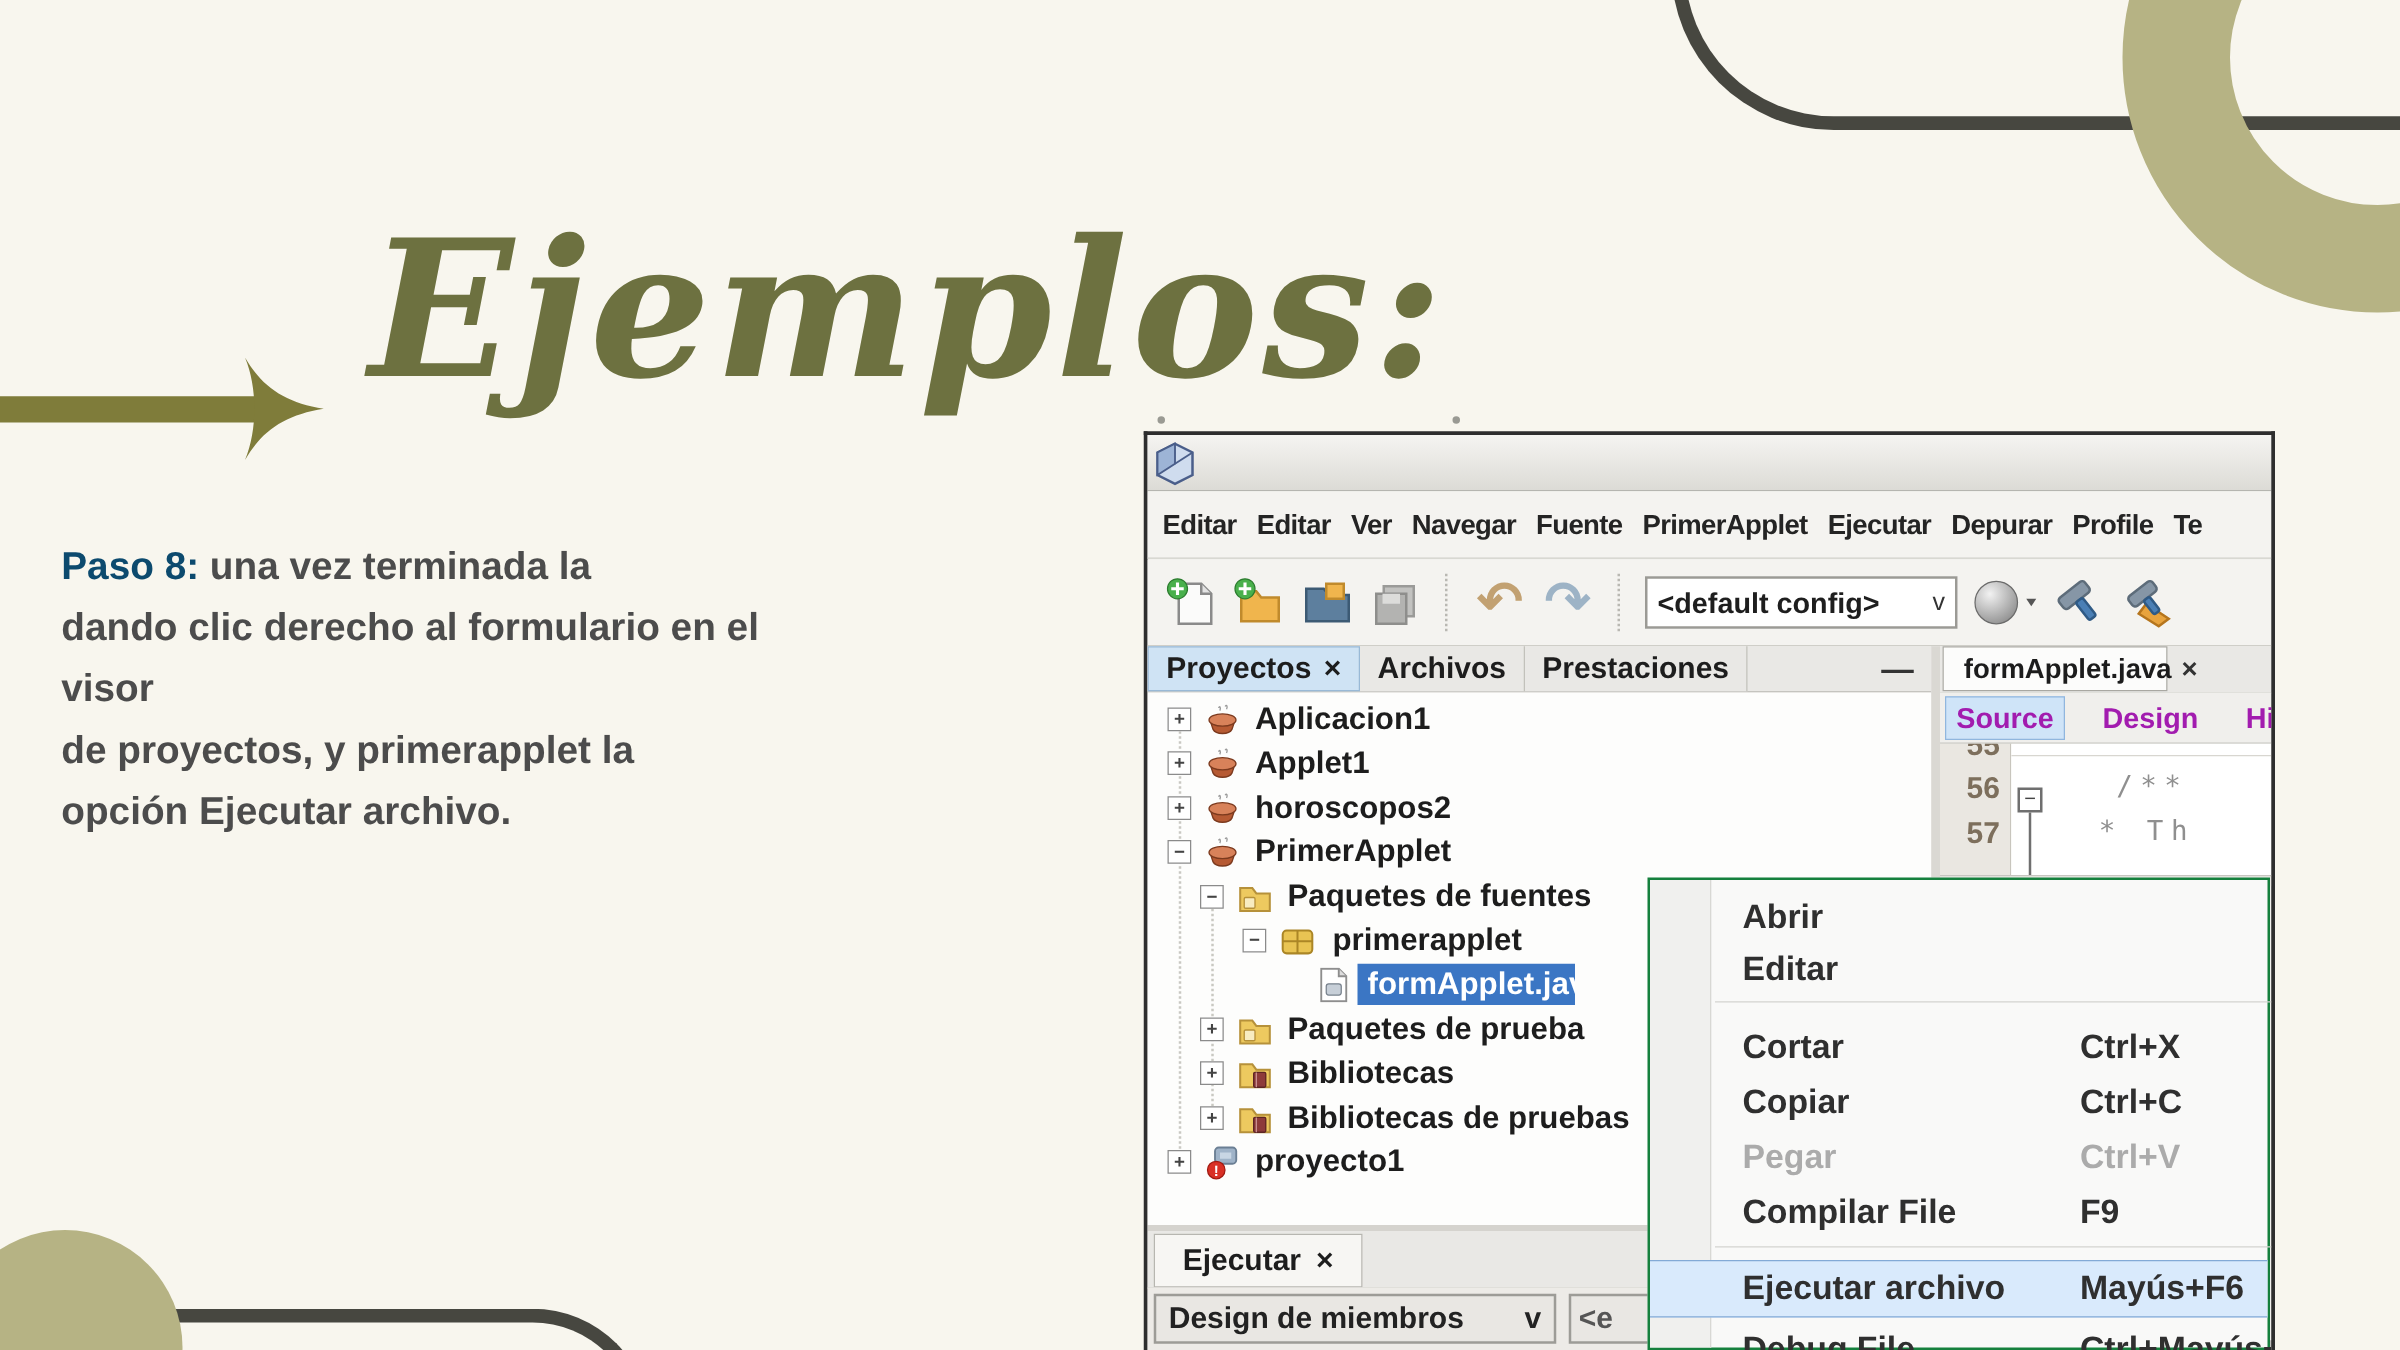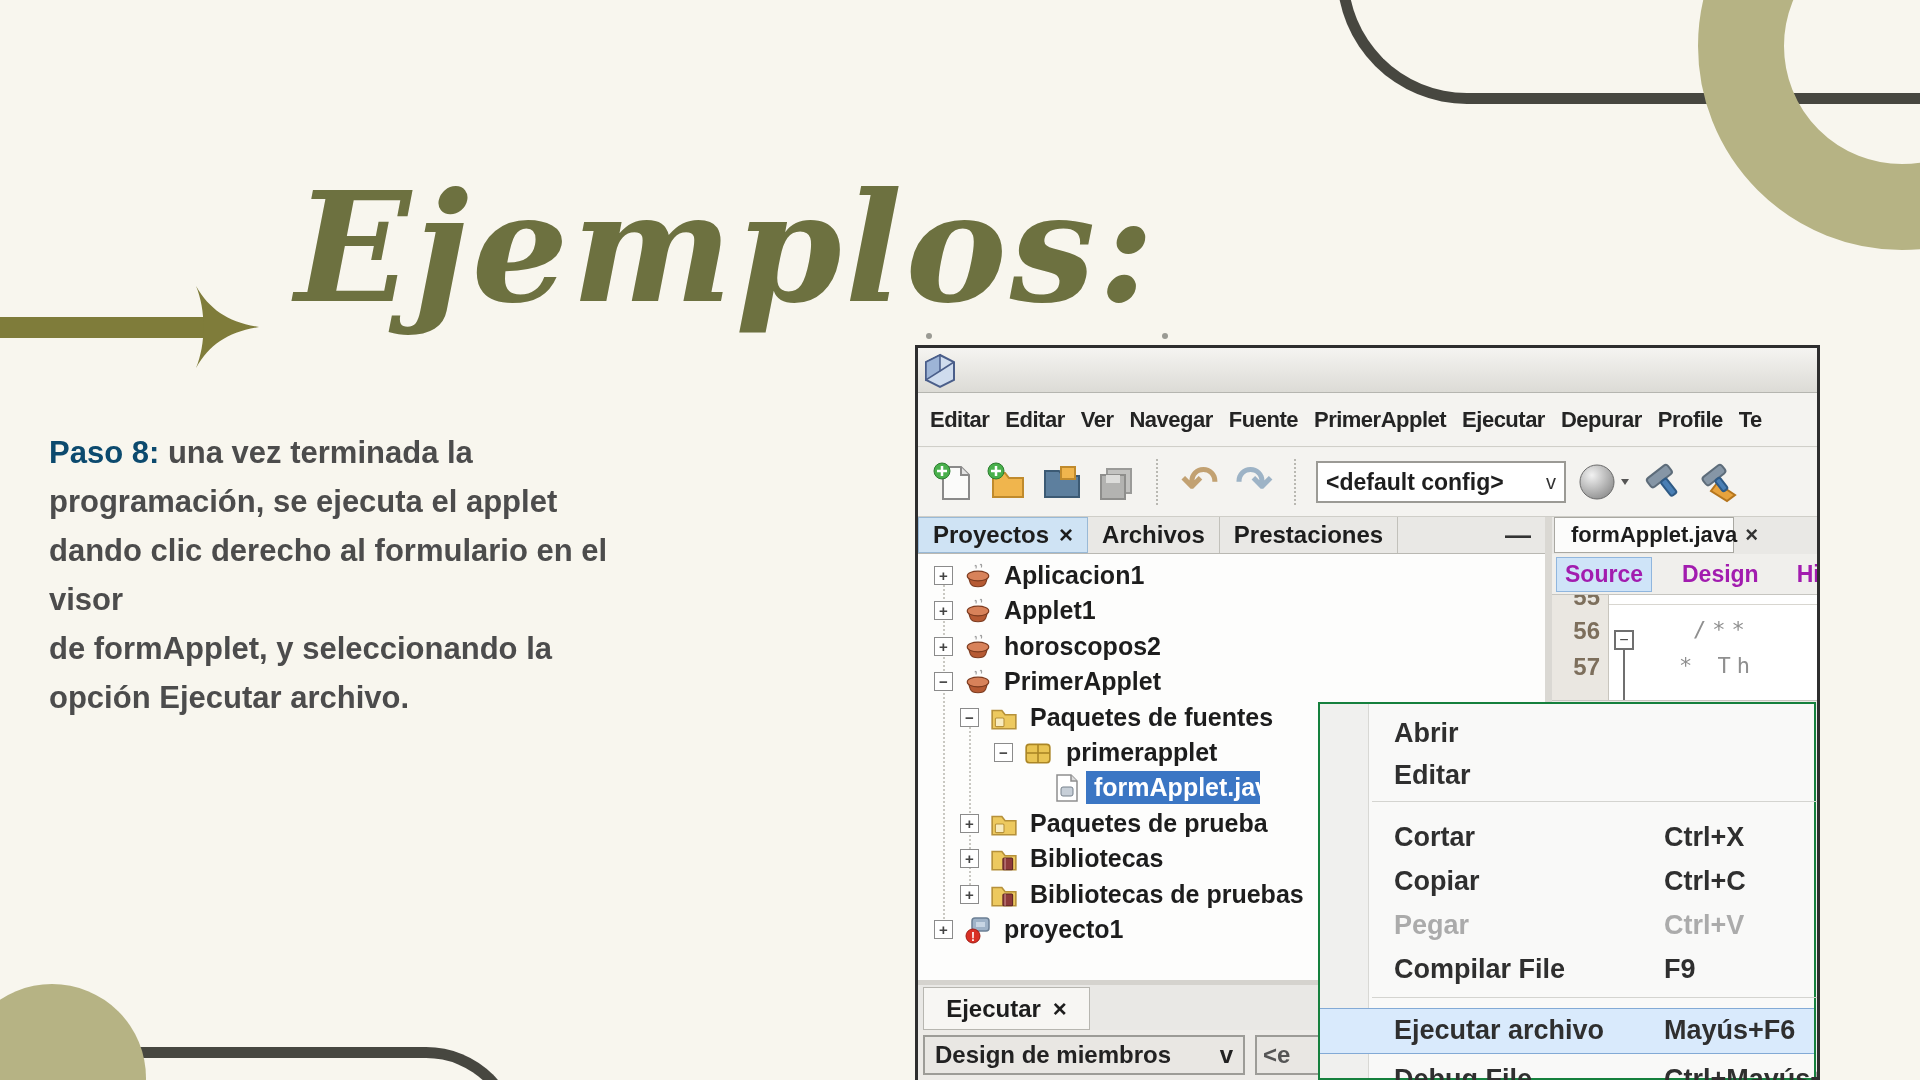--- a/index.html
+++ b/index.html
@@ -89,24 +89,23 @@
 
 <svg class="abs" style="left:0;top:280px;z-index:4" width="270" height="100" viewBox="0 0 270 100">
   <rect x="0" y="37" width="207" height="21" fill="#7f7c3a"></rect>
   <path d="M196,6 C210,30 228,42 259,47 C228,52 210,64 196,88 C206,64 206,30 196,6 Z" fill="#7f7c3a"></path>
 </svg>
 
 <div class="abs title">Ejemplos:</div>
 
 <div class="abs para">
   <div><span class="lead">Paso 8:</span><span> una vez terminada la</span></div>
-  <div>programación, se ejecuta el applet</div>
   <div>dando clic derecho al formulario en el</div>
   <div>visor</div>
-  <div>de formApplet, y seleccionando la</div>
+  <div>de proyectos, y primerapplet la</div>
   <div>opción Ejecutar archivo.</div>
 </div>
 
 <div class="abs dot" style="left:926px;top:333px;"></div>
 <div class="abs dot" style="left:1162px;top:333px;"></div>
 
 <div class="abs window">
 
   <div class="abs titlebar">
     <svg class="abs" style="left:6px;top:5px;" width="32" height="36" viewBox="0 0 32 36">

